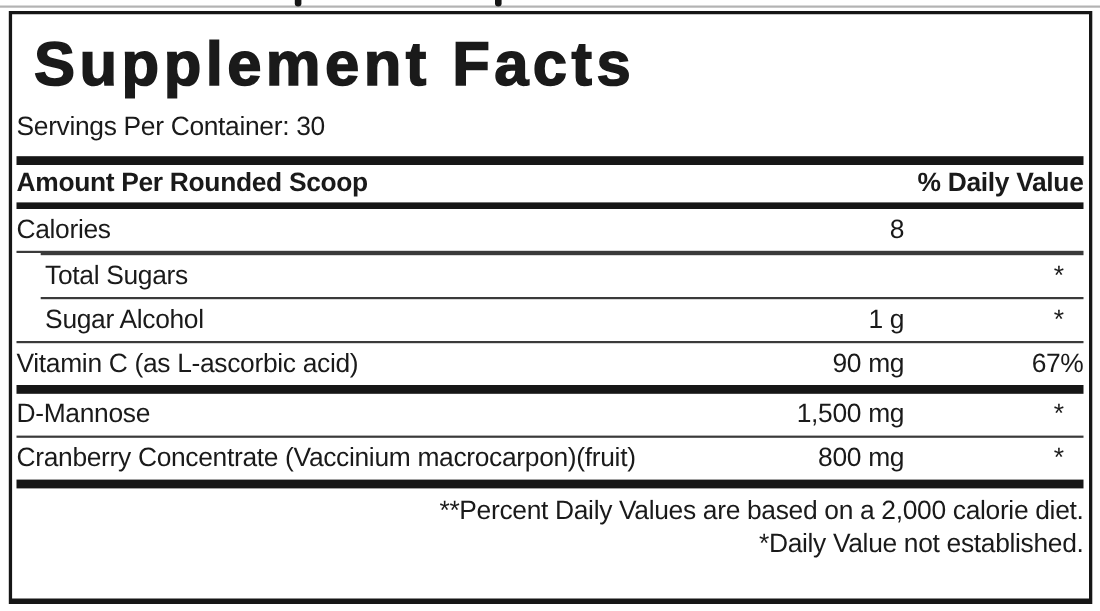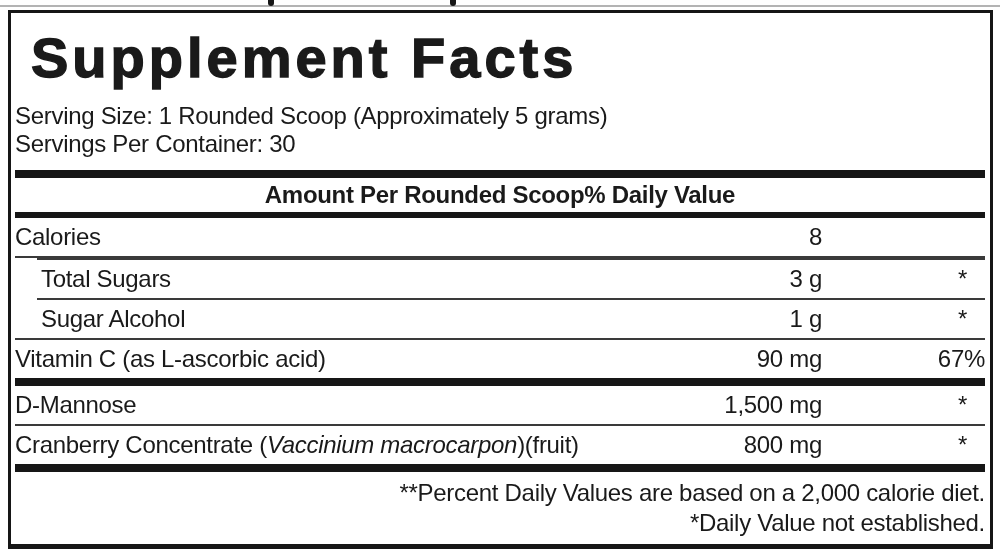--- a/index.html
+++ b/index.html
@@ -60,21 +60,21 @@
   }
   .bar-top { margin-top: 12px; }
   .bar-medium { height: 6px; }
   .hairline {
     height: 2px;
     background: #3a3a3a;
   }
   .hairline.indented { margin-left: 22px; }
   .col-header {
     display: flex;
-    justify-content: center;
+    justify-content: space-between;
     align-items: center;
     min-height: 34px;
     font-size: 24px;
     font-weight: bold;
     letter-spacing: -0.3px;
   }
   .row {
     display: flex;
     align-items: center;
     min-height: 38px;
@@ -88,42 +88,41 @@
     text-align: right;
     white-space: nowrap;
   }
   .row .dv {
     flex: 0 0 163px;
     text-align: right;
     white-space: nowrap;
     box-sizing: border-box;
   }
   .row .dv.lone-star { padding-right: 18px; }
-  .italic { font-style: italic; }
+  .italic { }
   .footnotes { margin-top: 6px; }
   .footnote {
     font-size: 24px;
     line-height: 30px;
     letter-spacing: -0.3px;
     white-space: nowrap;
     text-align: right;
   }
 </style>
 </head>
 <body>
 
 <div class="artifact-line"></div>
 <div class="artifact-mark mark-1"></div>
 <div class="artifact-mark mark-2"></div>
 
 <div class="facts-box">
 
   <div class="title">Supplement Facts</div>
 
-  <div class="serving-line">Serving Size: 1 Rounded Scoop (Approximately 5 grams)</div>
   <div class="serving-line">Servings Per Container: 30</div>
 
   <div class="bar bar-top"></div>
 
   <div class="col-header">
     <span>Amount Per Rounded Scoop</span>
     <span>% Daily Value</span>
   </div>
 
   <div class="bar bar-medium"></div>
@@ -132,21 +131,20 @@
     <span class="name">Calories</span>
     <span class="amount">8</span>
     <span class="dv"></span>
   </div>
   <div class="hairline"></div>
 
   <div class="hairline indented"></div>
 
   <div class="row indent">
     <span class="name">Total Sugars</span>
-    <span class="amount">3 g</span>
     <span class="dv lone-star">*</span>
   </div>
   <div class="hairline indented"></div>
 
   <div class="row indent">
     <span class="name">Sugar Alcohol</span>
     <span class="amount">1 g</span>
     <span class="dv lone-star">*</span>
   </div>
   <div class="hairline"></div>

